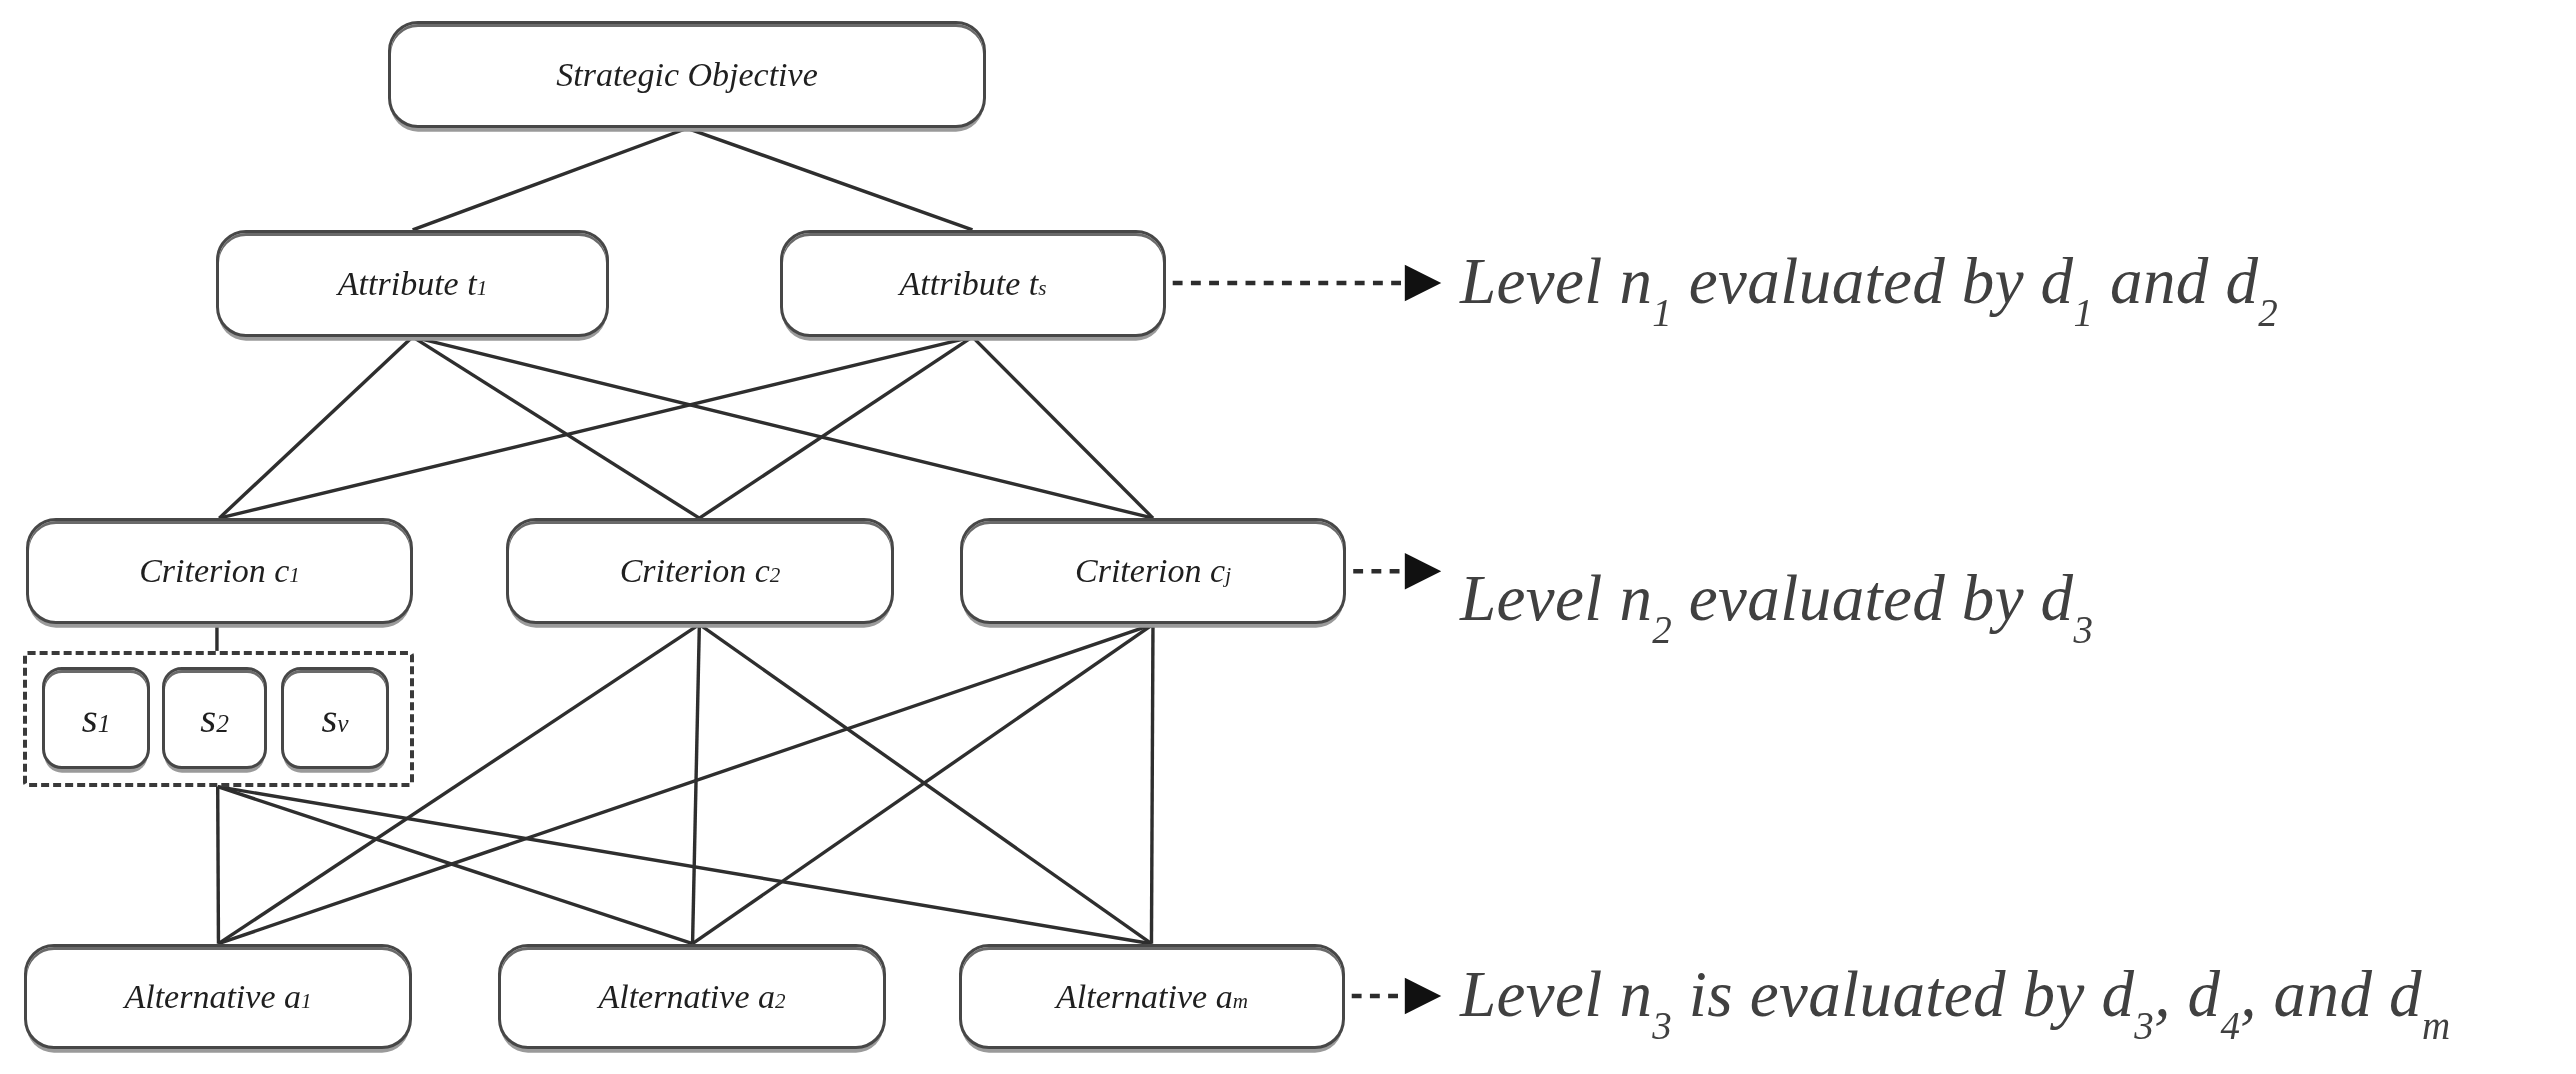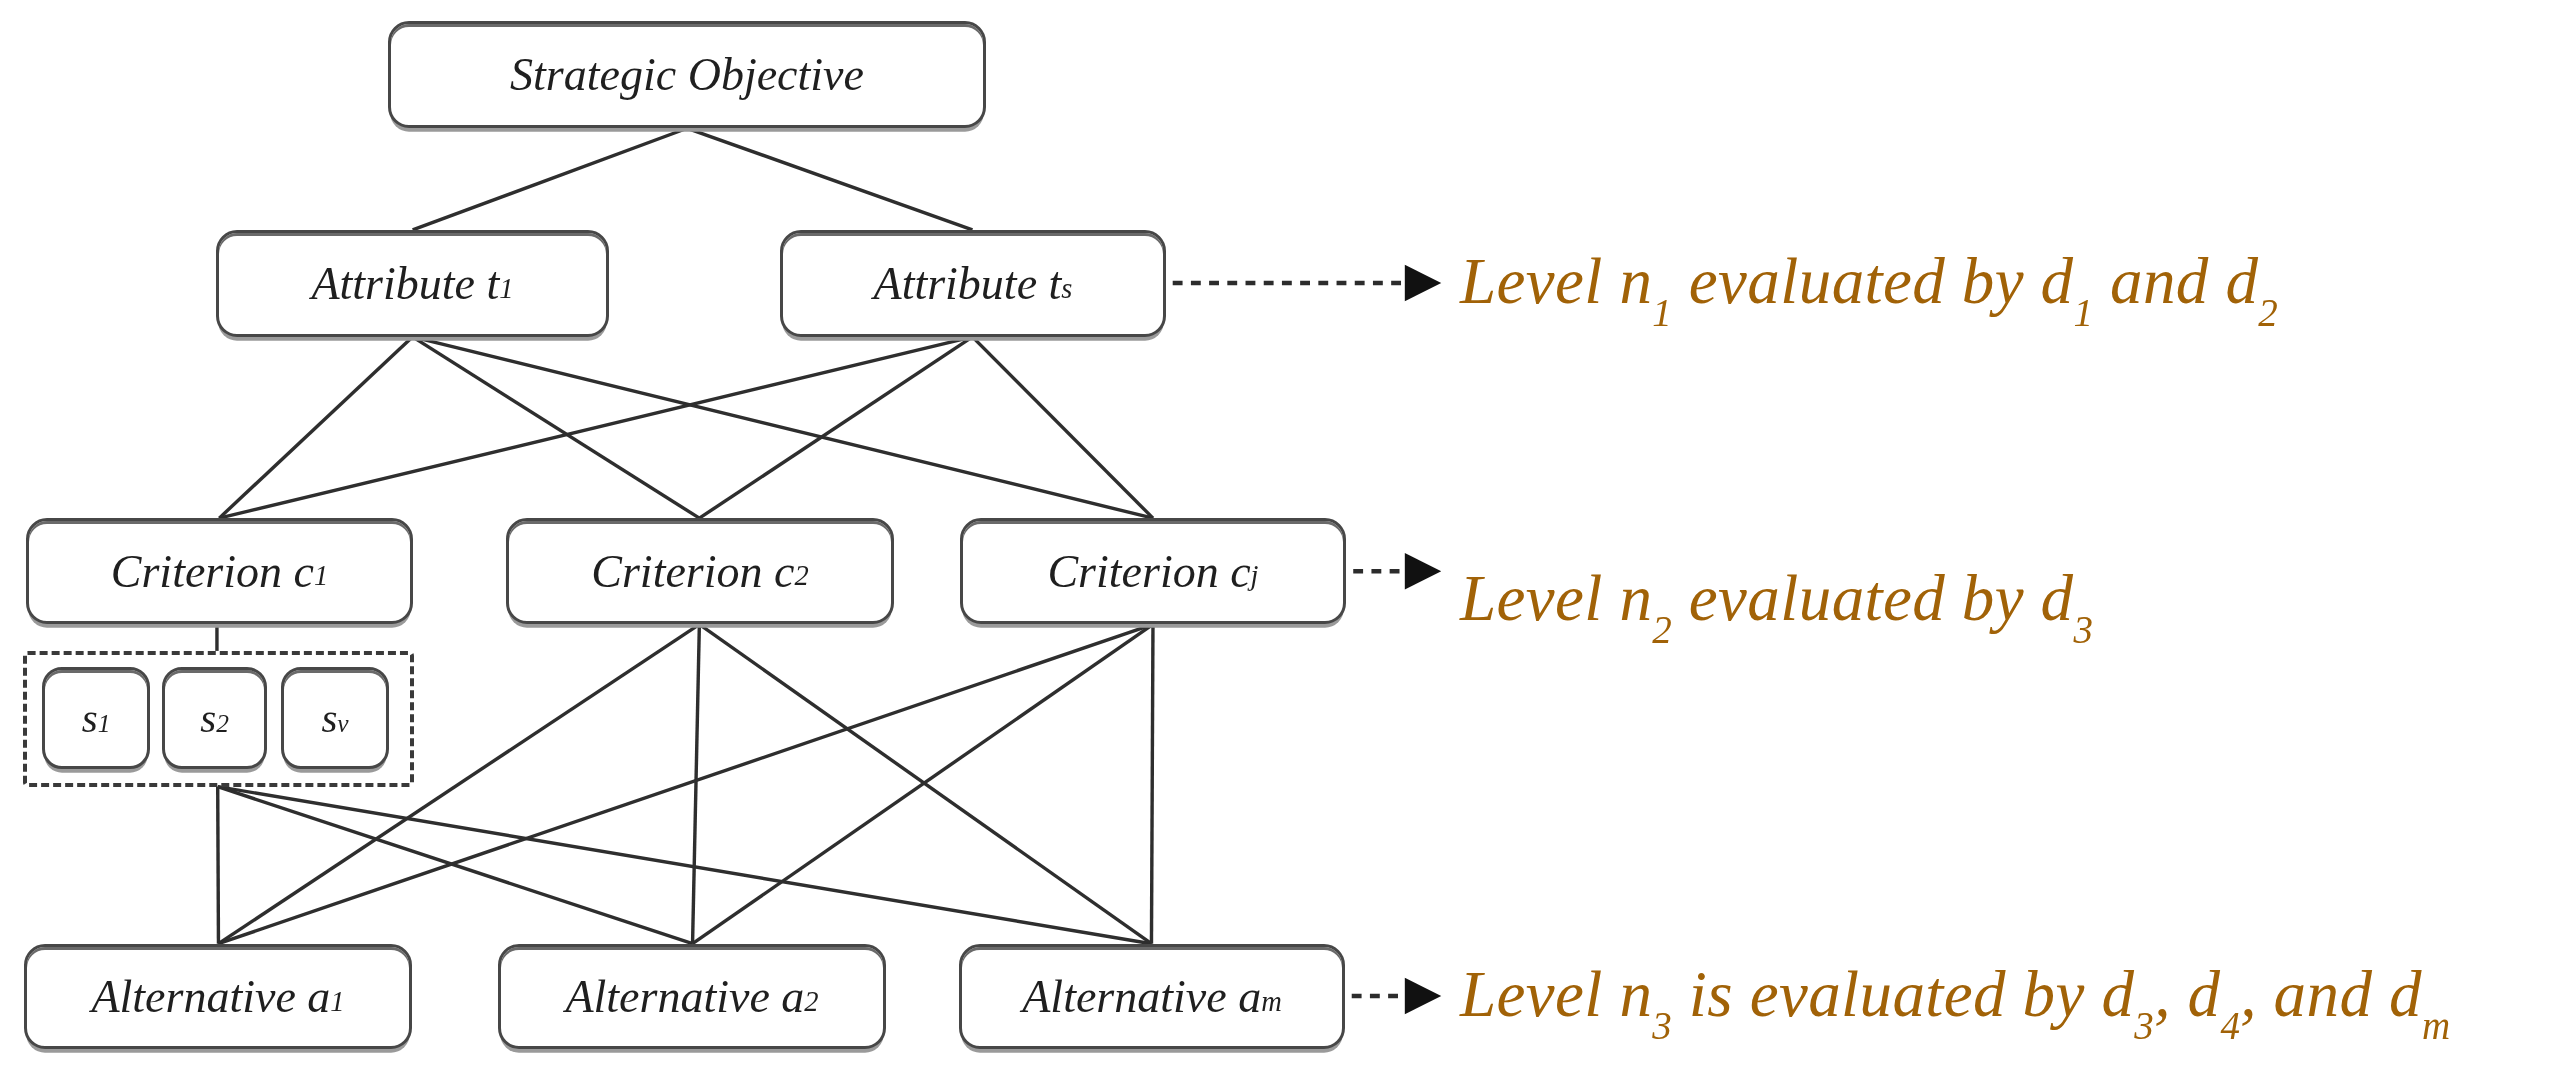--- a/index.html
+++ b/index.html
@@ -13,45 +13,45 @@
   #connector-layer{position:absolute;left:0;top:0;width:100%;height:100%;}
   .tree-line{stroke:#2e2e2e;stroke-width:4.5;fill:none;}
   .dash-line{stroke:#2c2c2c;stroke-width:6;stroke-dasharray:13 11;fill:none;}
   .arrow-head{fill:#111111;stroke:none;}
 
   .node{
     position:absolute;
     box-sizing:border-box;
     background:#ffffff;
     border:3.8px solid #474747;
-    border-radius:21px;
+    border-radius:30px;
     box-shadow:0 6px 0 -2.3px #9a9a9a, inset 0 3px 0 #6a6a6a;
     display:flex;align-items:center;justify-content:center;
     font-style:italic;
     color:#1f1f1f;
-    font-size:46px;
+    font-size:34px;
     white-space:nowrap;
     z-index:2;
   }
   .node sub{font-size:0.62em;line-height:0;transform:translateY(0.18em);display:inline-block;}
   .subnode{font-size:41px;border-radius:20px;}
   .group-box{
     position:absolute;
     box-sizing:border-box;
     border:4.6px dashed #3a3a3a;
     border-radius:4.6px;
     background:transparent;
     z-index:1;
   }
   .annotation{
     position:absolute;
     transform:translateY(-52%);
     font-style:italic;
     font-size:65px;
-    color:#a16207;
+    color:#404040;
     white-space:nowrap;
     letter-spacing:0.4px;
     z-index:2;
   }
   .annotation sub{font-size:0.6em;line-height:0;transform:translateY(0.22em);display:inline-block;}
 </style>
 </head>
 <body>
 
 <div class="canvas">

